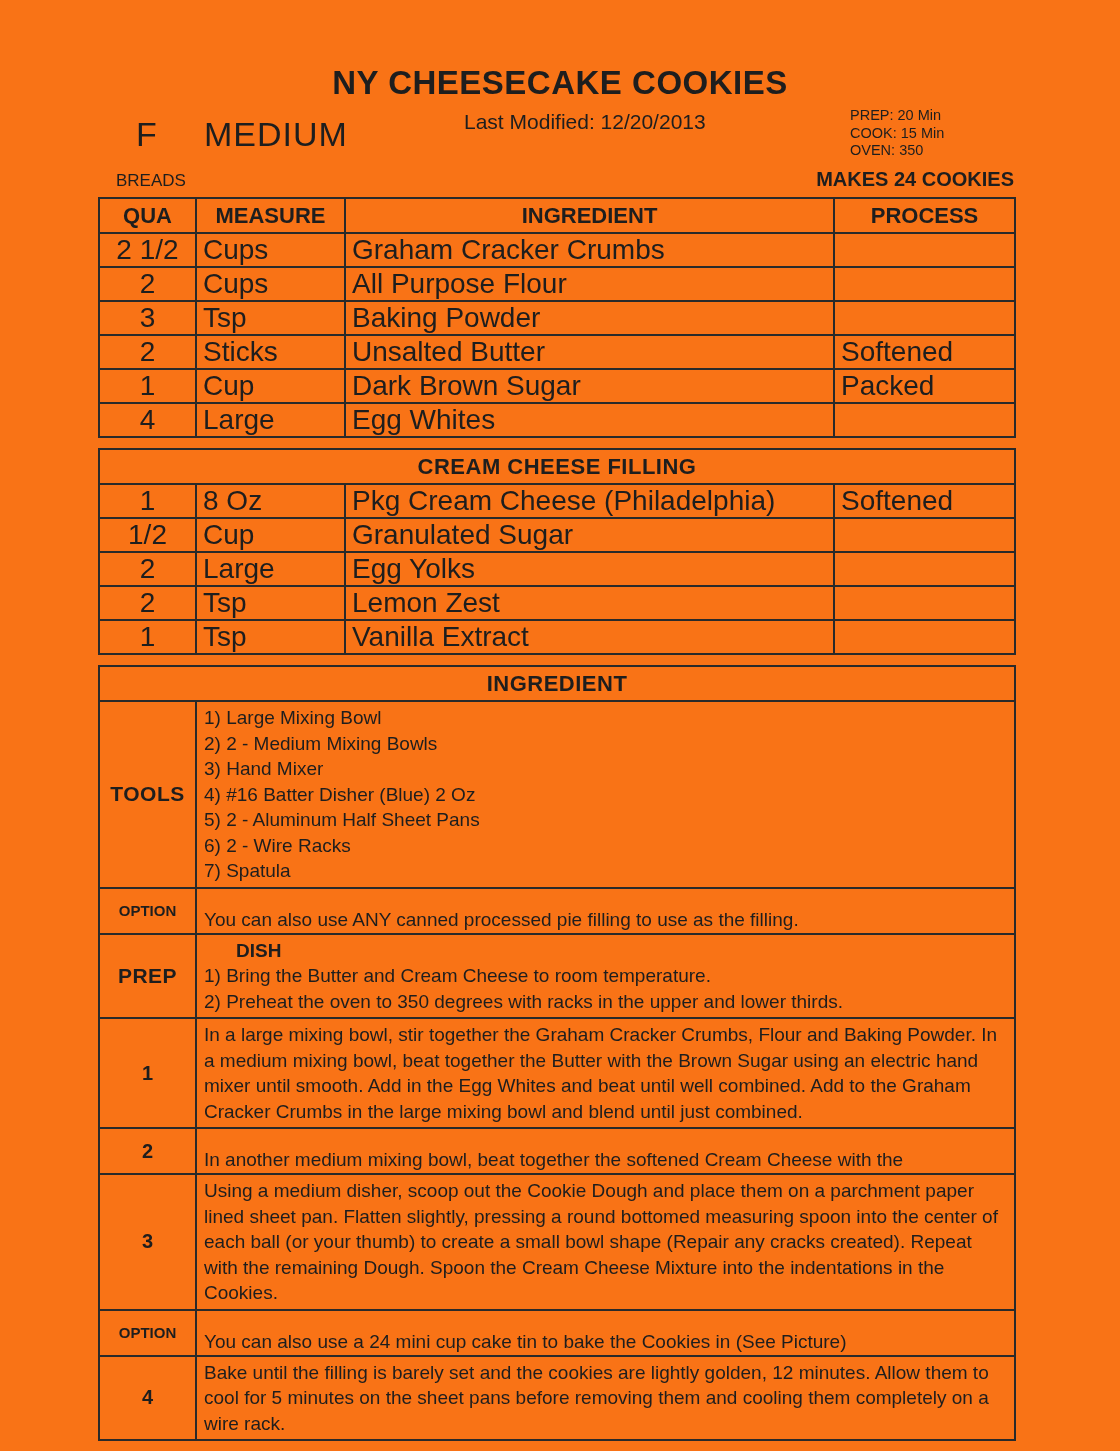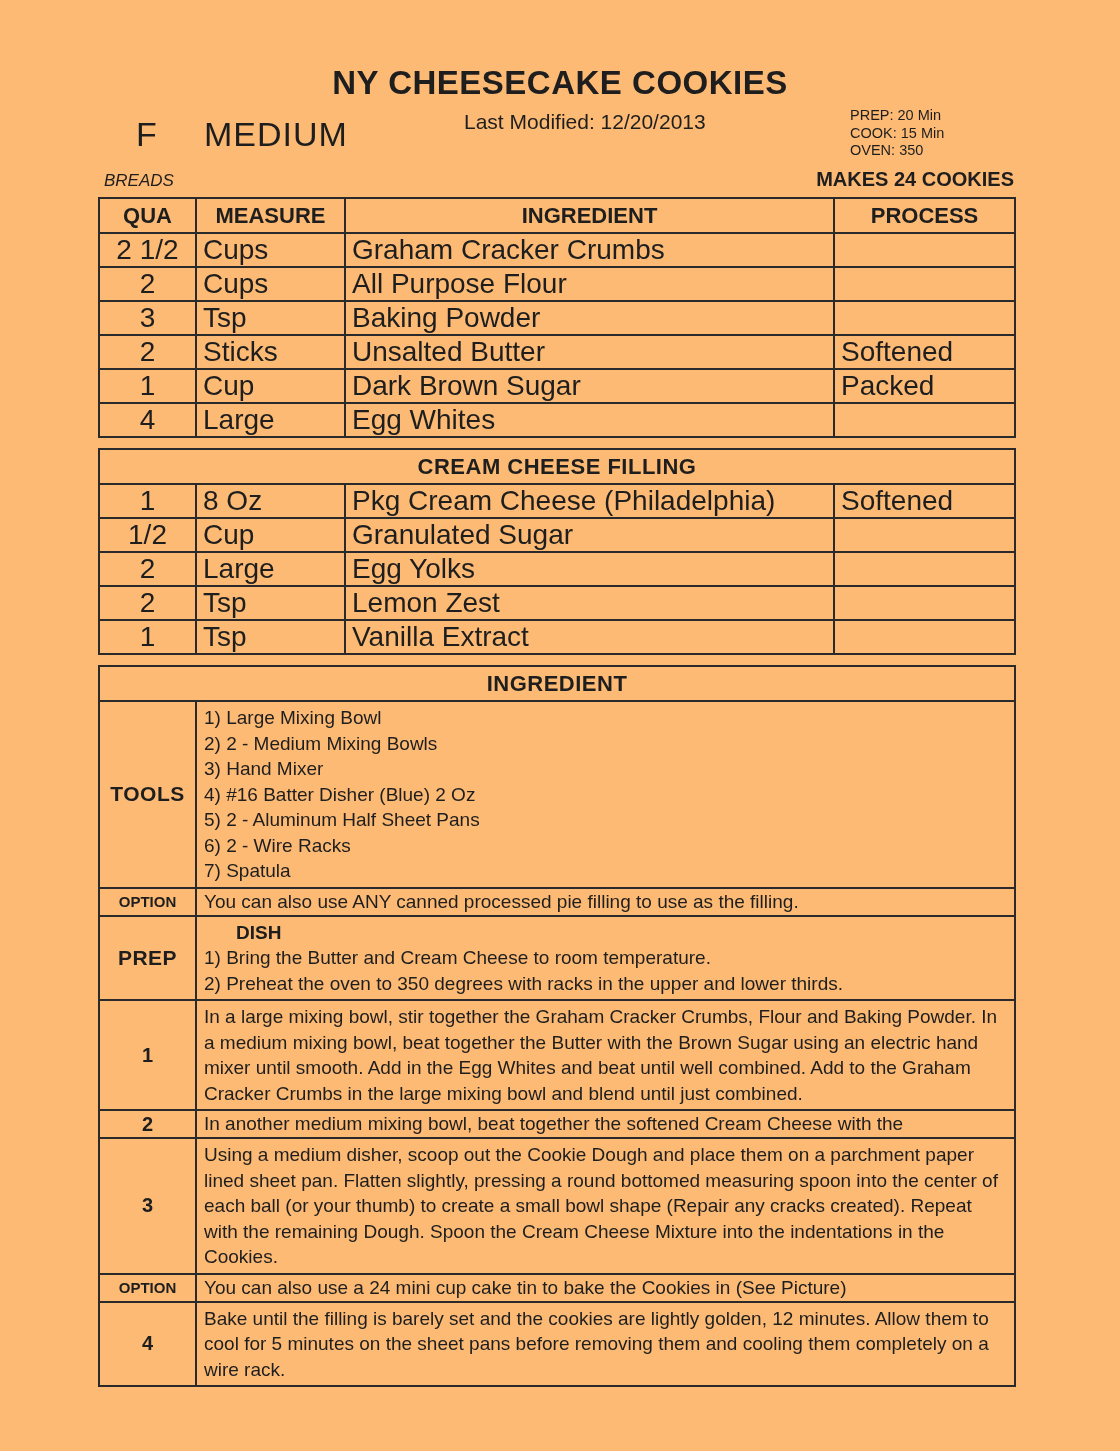--- a/index.html
+++ b/index.html
@@ -1,38 +1,38 @@
 <!DOCTYPE html>
 <html><head>
 <meta charset="utf-8">
 <style>
   html,body{margin:0;padding:0;background:#ffffff;}
   .page{
     position:relative;
     width:1120px;height:1451px;
-    background:#fdba74;
+    background:#f97316;
     font-family:"Liberation Sans", sans-serif;
     color:#1e1e1e;
     overflow:hidden;
   }
   
   .header{position:relative;height:197px;}
   .title{
     position:absolute;top:64px;left:0;width:100%;
     margin:0;text-align:center;
     font-size:33px;font-weight:bold;letter-spacing:.5px;
   }
   .last-modified{position:absolute;top:110px;left:464px;font-size:21px;}
   .grade{position:absolute;top:115px;left:136px;font-size:34px;}
   .difficulty{position:absolute;top:115px;left:204px;font-size:34px;letter-spacing:1px;}
   .times{
     position:absolute;top:107px;left:850px;width:160px;
     text-align:left;font-size:14.5px;line-height:17.5px;
   }
-  .category{position:absolute;top:171px;left:104px;font-size:17px;font-style:italic;}
+  .category{position:absolute;top:171px;left:116px;font-size:17px;}
   .yield{position:absolute;top:168px;right:106px;font-size:20px;font-weight:bold;}
 
   
   table.tbl{
     border-collapse:collapse;table-layout:fixed;
     margin-left:98px;width:916px;
     border:1px solid #f9a8d4;
   }
   table.tbl + table.tbl{margin-top:10px;}
   .tbl th,.tbl td{border:2px solid #2a2a2a;overflow:hidden;}
@@ -48,21 +48,21 @@
   }
   .lbl-big{font-size:21px;letter-spacing:.5px;}
   .lbl-small{font-size:15px;margin-top:32px;}
   .lbl-num{font-size:20px;}
   .prep td.content{
     font-size:19px;line-height:25.5px;
     padding:3px 8px 3px 7px;vertical-align:middle;
     text-align:left;
   }
   .prep td.content .bold{font-weight:bold;margin-left:32px;}
-  .prep td.content.one-line{white-space:nowrap;height:26px;padding-top:0;padding-bottom:0;}
+  .prep td.content.one-line{white-space:nowrap;height:26px;padding-top:18px;padding-bottom:0;}
 </style>
 </head>
 <body>
 
 <div class="page">
 
   <div class="header">
     <h1 class="title">NY CHEESECAKE COOKIES</h1>
     <div class="last-modified">Last Modified: 12/20/2013</div>
     <div class="grade">F</div>

